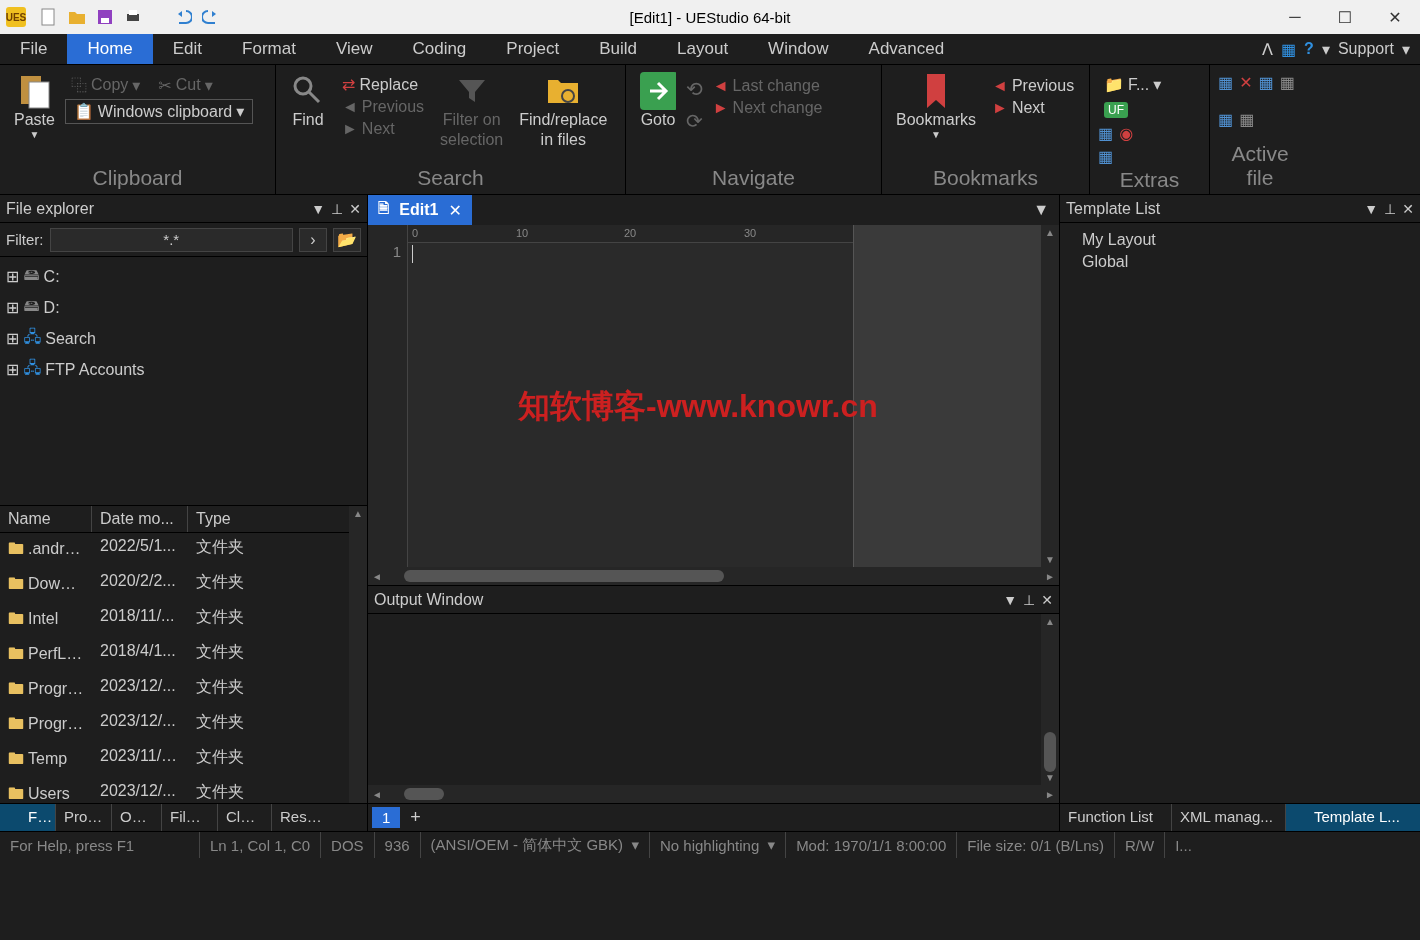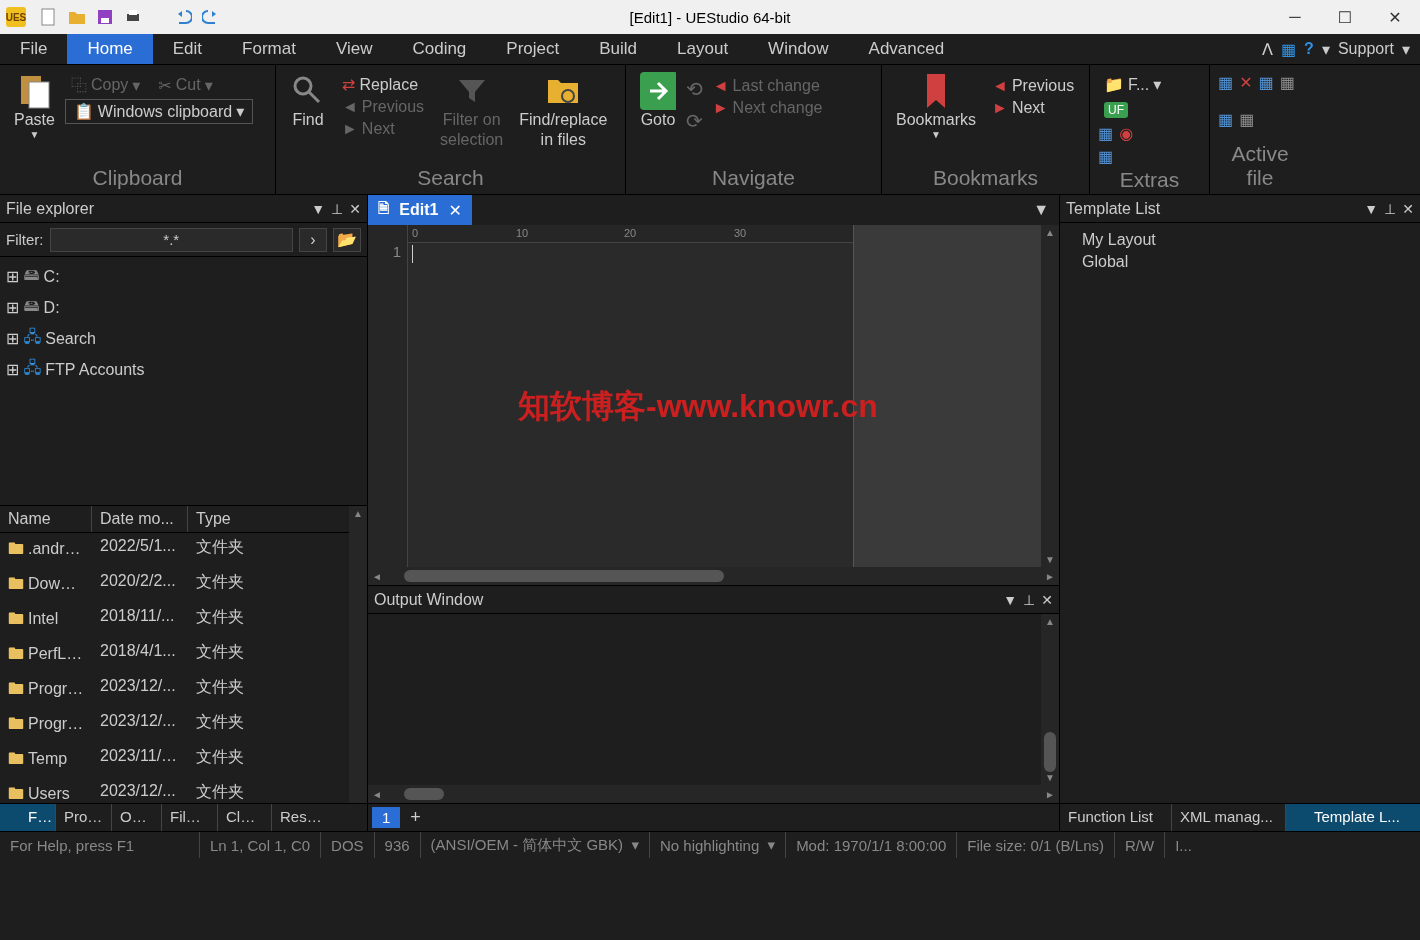--- a/index.html
+++ b/index.html
@@ -423,21 +423,21 @@
       </div>
       <div class="dd">▼</div>
     </div>
     <div class="editor-area" style="height:342px;flex:0 0 auto">
       <div class="gutter"><span>1</span></div>
       <div class="editor-body">
         <div class="ruler">
           <span style="left:4px">0</span>
             <span style="left:108px">10</span>
             <span style="left:216px">20</span>
-            <span style="left:326px">30</span>
+            <span style="left:336px">30</span>
         </div>
         <div style="position:absolute;top:20px;left:4px;width:1px;height:18px;background:#ccc"></div>
         <div class="watermark">知软博客-www.knowr.cn</div>
       </div>
       <div class="minimap"></div>
       <div class="vscroll-ind">
           <span style="font-size:10px;color:#888">▲</span>
           <span style="flex:1"></span>
           <span style="font-size:10px;color:#888">▼</span>
         </div>

